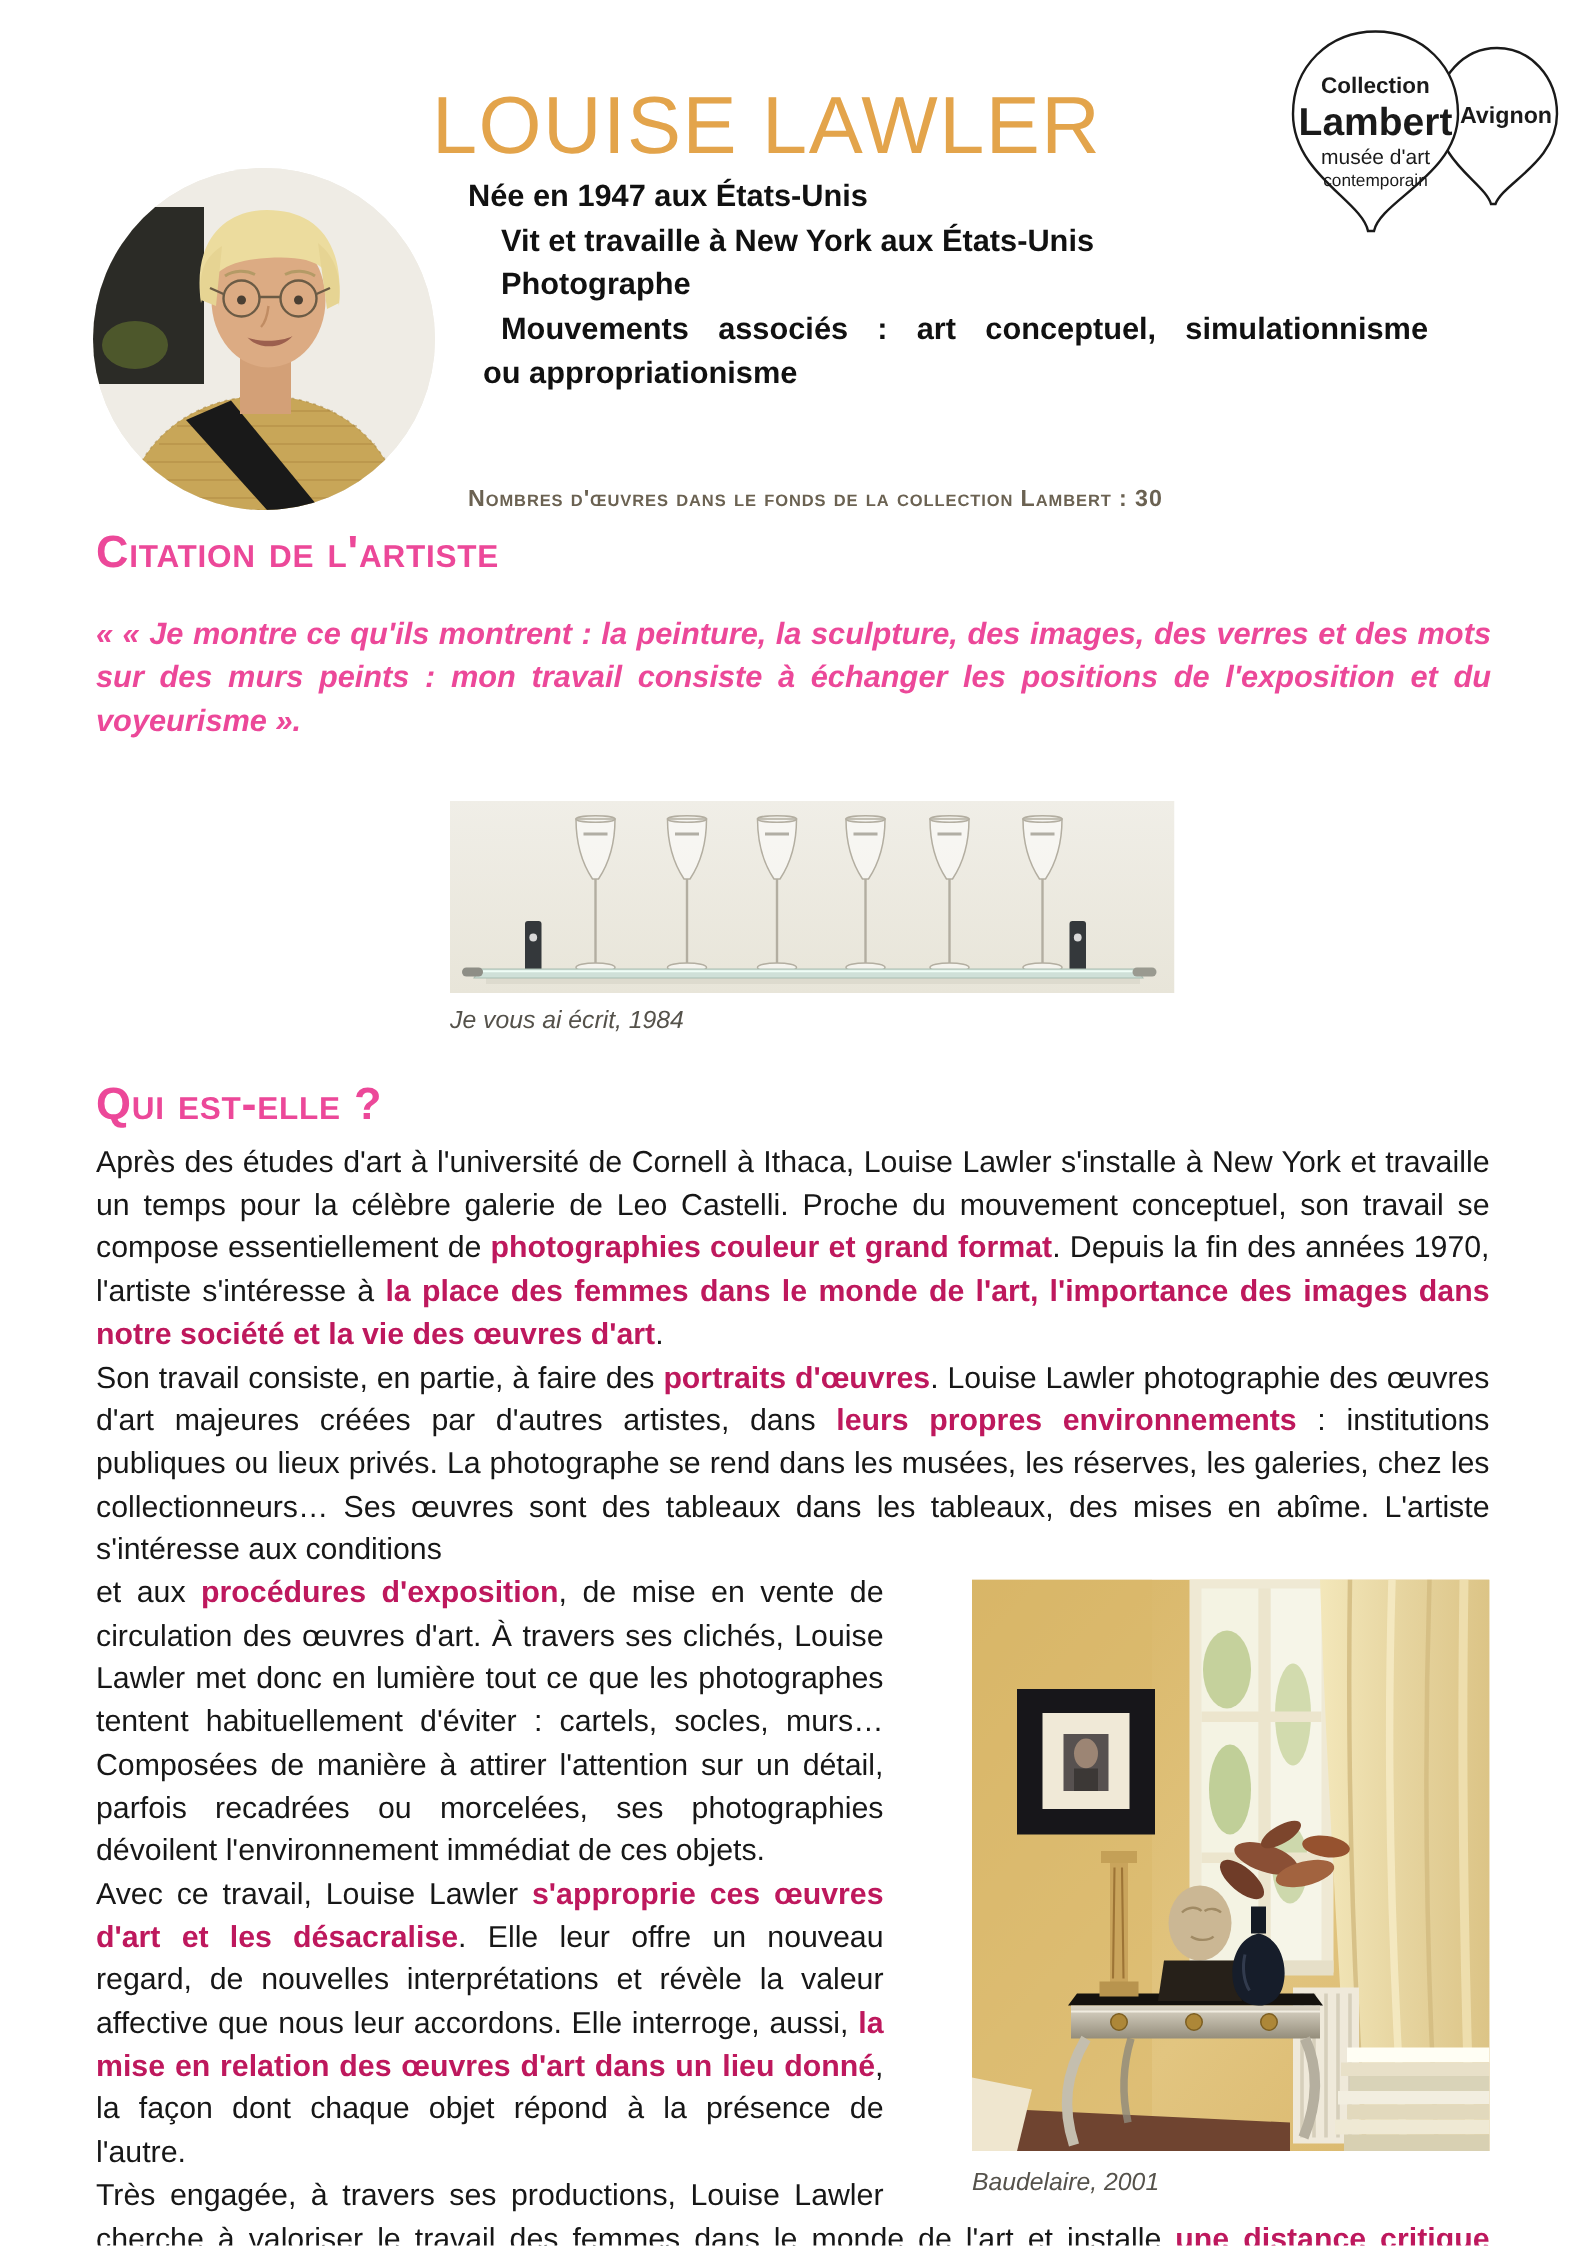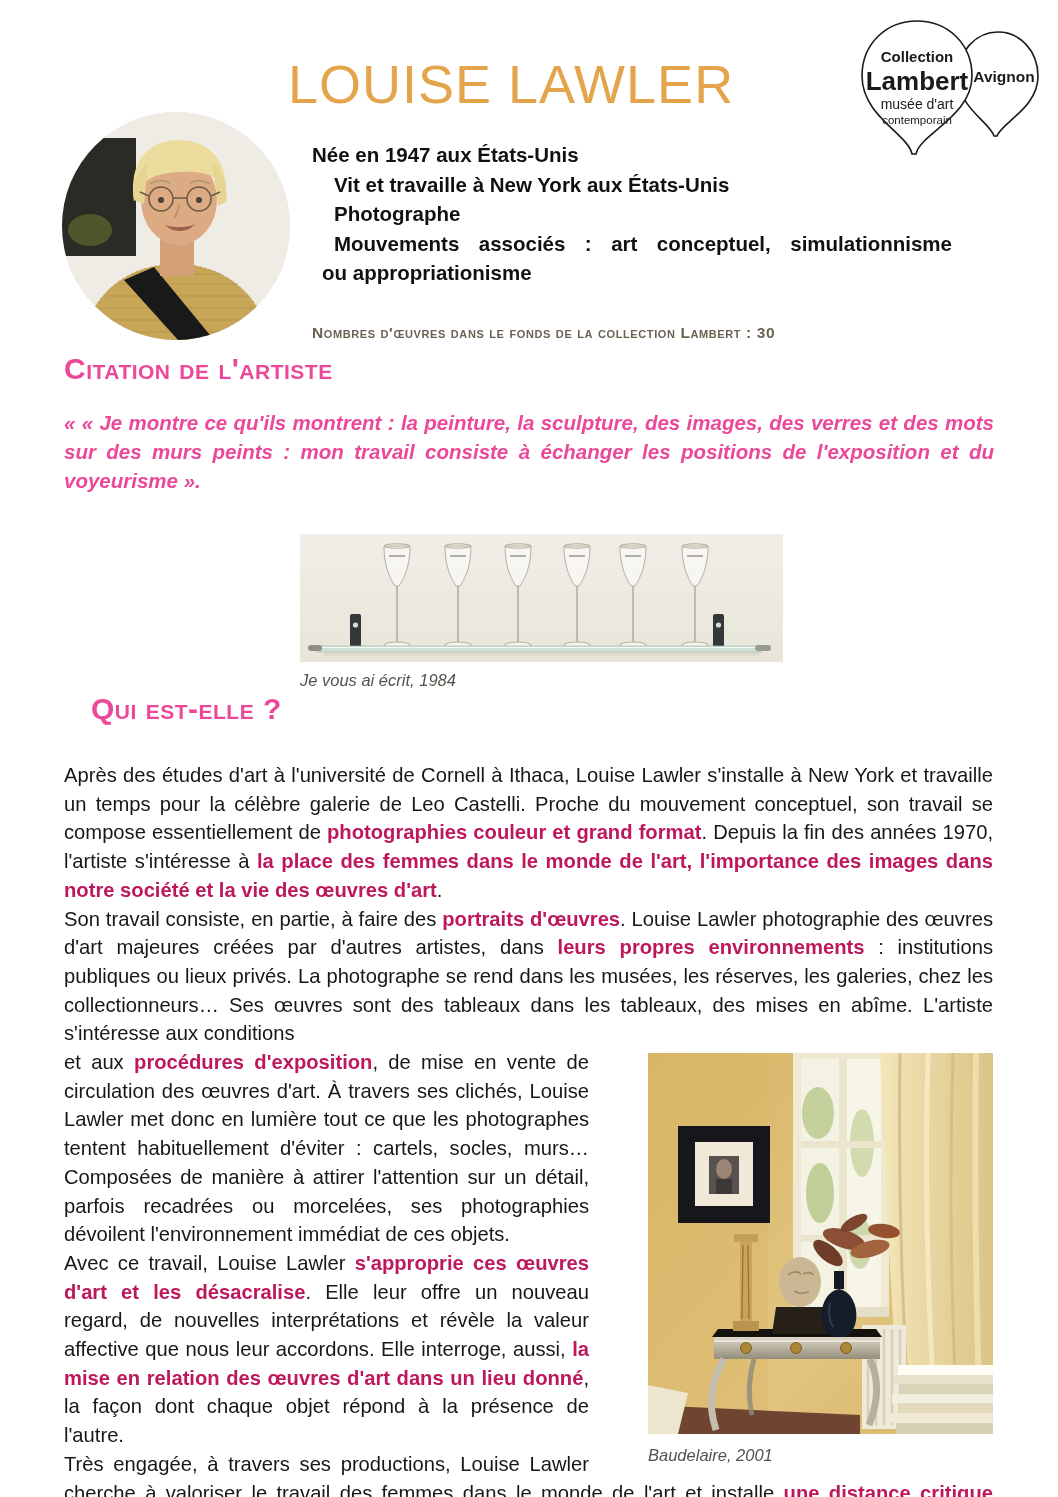--- a/index.html
+++ b/index.html
@@ -6,31 +6,31 @@
   body{width:1058px;height:1497px;position:relative;font-family:"Liberation Sans",sans-serif;color:#171717;overflow:hidden;}
   .abs{position:absolute;}
 
   
   .title{left:288px;top:56px;font-size:54px;line-height:1.05;color:#e3a44b;letter-spacing:1px;font-weight:400;}
   .logo{left:852px;top:14px;width:200px;height:146px;}
   .logo text{font-family:"Liberation Sans",sans-serif;fill:#1a1a1a;}
 
   .portrait{left:62px;top:112px;width:228px;height:228px;border-radius:50%;overflow:hidden;background:#eeebe4;}
 
-  .bio{left:312px;top:140px;width:648px;font-weight:700;font-size:20.5px;line-height:29.5px;color:#111;}
+  .bio{left:312px;top:116px;width:648px;font-weight:700;font-size:20.5px;line-height:29.5px;color:#111;}
   .bio .l2{padding-left:18px;}
   .bio .l3,.bio .l4{padding-left:22px;}
   .bio .l5{padding-left:22px;padding-right:8px;text-align:justify;text-align-last:justify;}
   .bio .l6{padding-left:10px;}
 
   .count{left:312px;top:324px;font-size:15.5px;font-weight:700;letter-spacing:.6px;color:#6b6252;font-variant:small-caps;}
 
   .sec-head{left:64px;font-variant:small-caps;font-weight:700;font-size:30px;color:#ec4899;letter-spacing:.5px;line-height:1;}
   .h-citation{top:354px;}
-  .h-who{top:694px;margin-left:27px;}
+  .h-who{top:722px;}
 
   .quote{left:64px;top:408px;width:930px;font-style:italic;font-weight:700;font-size:20.5px;line-height:29px;text-align:justify;color:#ec4899;}
 
   .caption{font-style:italic;font-size:16.5px;color:#55524b;}
 
   .fig-glasses{left:300px;top:534px;width:483px;}
   .fig-glasses .caption{margin-top:9px;}
 
   .bodytext{left:64px;top:761px;width:929px;font-size:20.2px;line-height:28.7px;text-align:justify;color:#171717;}
   .bodytext p{margin:0;}

